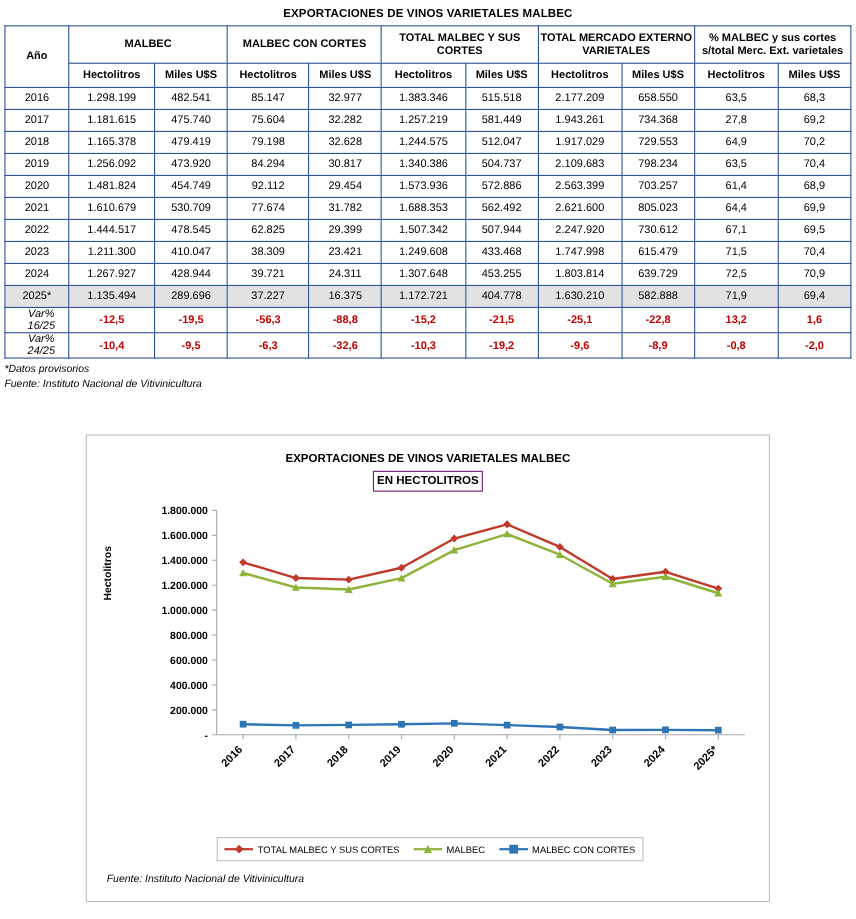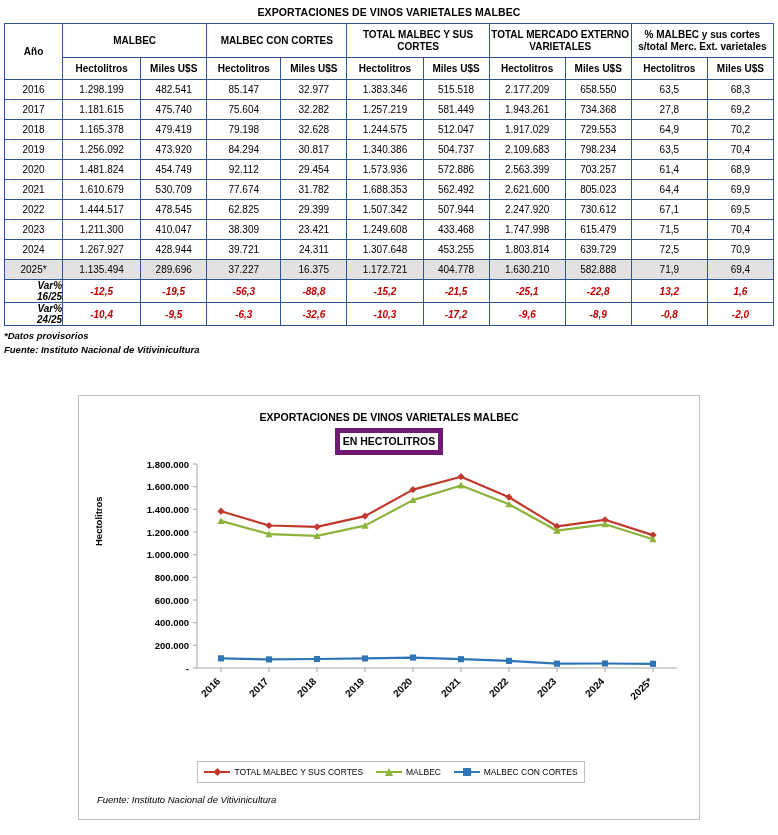--- a/index.html
+++ b/index.html
@@ -51,42 +51,40 @@
   td.num {
     text-align: right;
     padding-right: 9px;
   }
   tr.highlight td {
     background: #e2e2e2;
   }
   tr.var td {
     color: #c00000;
     font-weight: bold;
-    font-style: italic;
   }
   tr.var td.lbl {
-    text-align: right;
+    text-align: center;
     padding-left: 8px;
     color: #000000;
     font-style: italic;
-    font-weight: bold;
+    font-weight: normal;
   }
   .grp-head {
     height: 34px;
   }
   .sub-head {
     height: 22px;
   }
   .notes {
     width: 770px;
     margin: 3px auto 4px auto;
     font-size: 9.5px;
     font-style: italic;
     line-height: 1.45;
-    font-weight: bold;
   }
 
   
   .chart-wrap {
     position: absolute;
     left: 78px;
     top: 395px;
     width: 622px;
     height: 425px;
     border: 1px solid #bfbfbf;
@@ -96,21 +94,21 @@
   .chart-title {
     text-align: center;
     font-size: 10.5px;
     font-weight: bold;
     line-height: 1.45;
     margin-top: 14px;
     color: #000000;
   }
   .chart-title .line2 {
     display: inline-block;
-    border: 5px solid #701a75;
+    border: 1px solid #701a75;
     padding: 1px 3px;
     margin-top: 3px;
   }
   .plot-area {
     position: absolute;
     left: 0;
     top: 60px;
     width: 620px;
     height: 300px;
   }
@@ -356,21 +354,21 @@
         <td class="num">13,2</td>
         <td class="num">1,6</td>
       </tr>
       <tr class="var">
         <td class="lbl">Var% 24/25</td>
         <td class="num">-10,4</td>
         <td class="num">-9,5</td>
         <td class="num">-6,3</td>
         <td class="num">-32,6</td>
         <td class="num">-10,3</td>
-        <td class="num">-17,2</td>
+        <td class="num">-19,2</td>
         <td class="num">-9,6</td>
         <td class="num">-8,9</td>
         <td class="num">-0,8</td>
         <td class="num">-2,0</td>
       </tr>
     </tbody>
 </table>
 
 <div class="notes">
   <div>*Datos provisorios</div>

